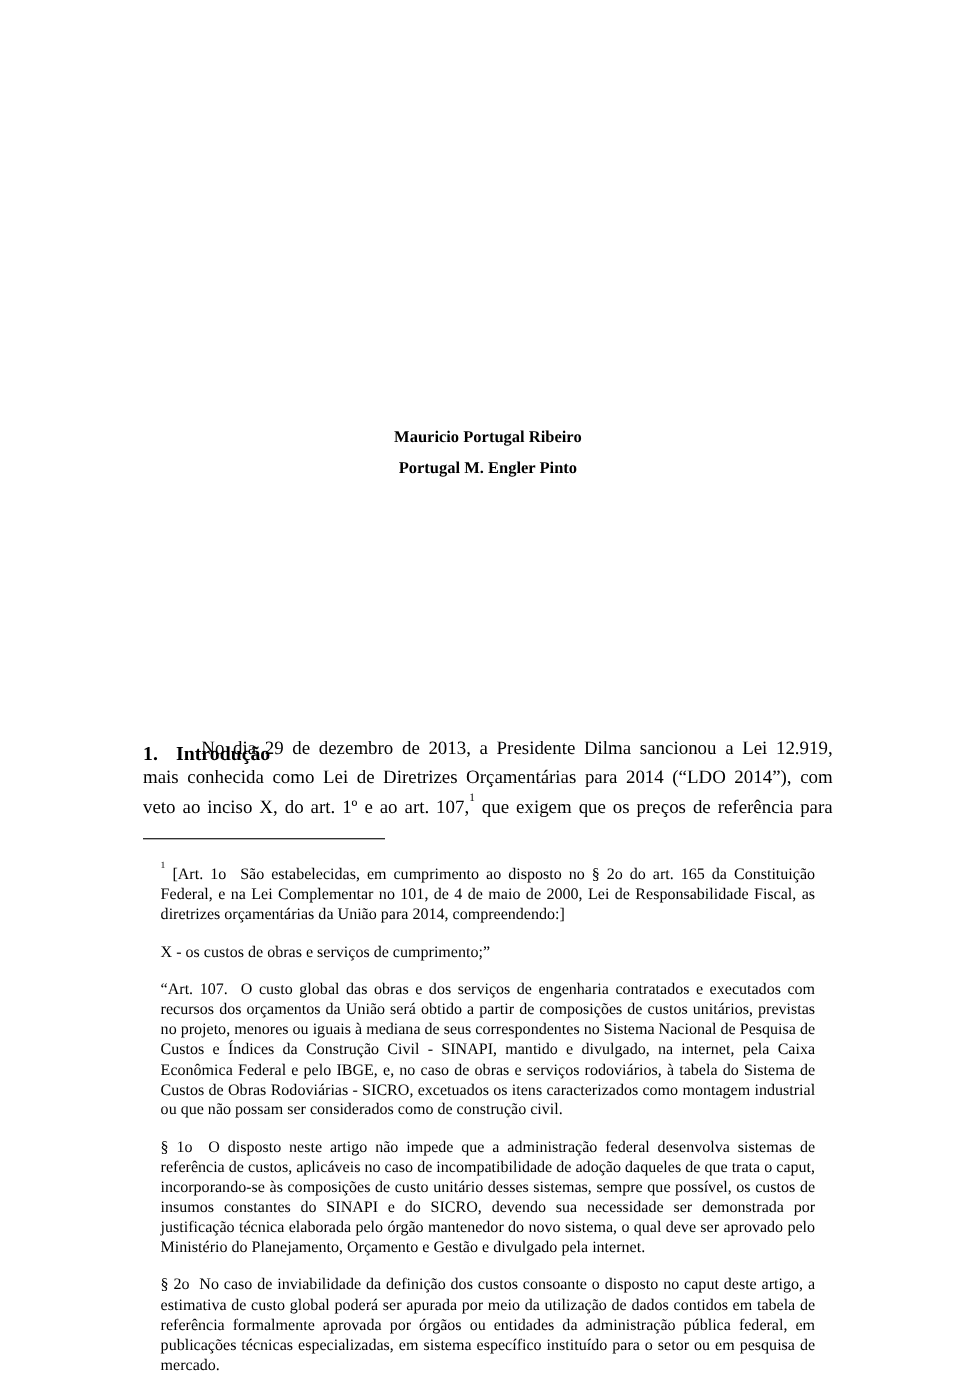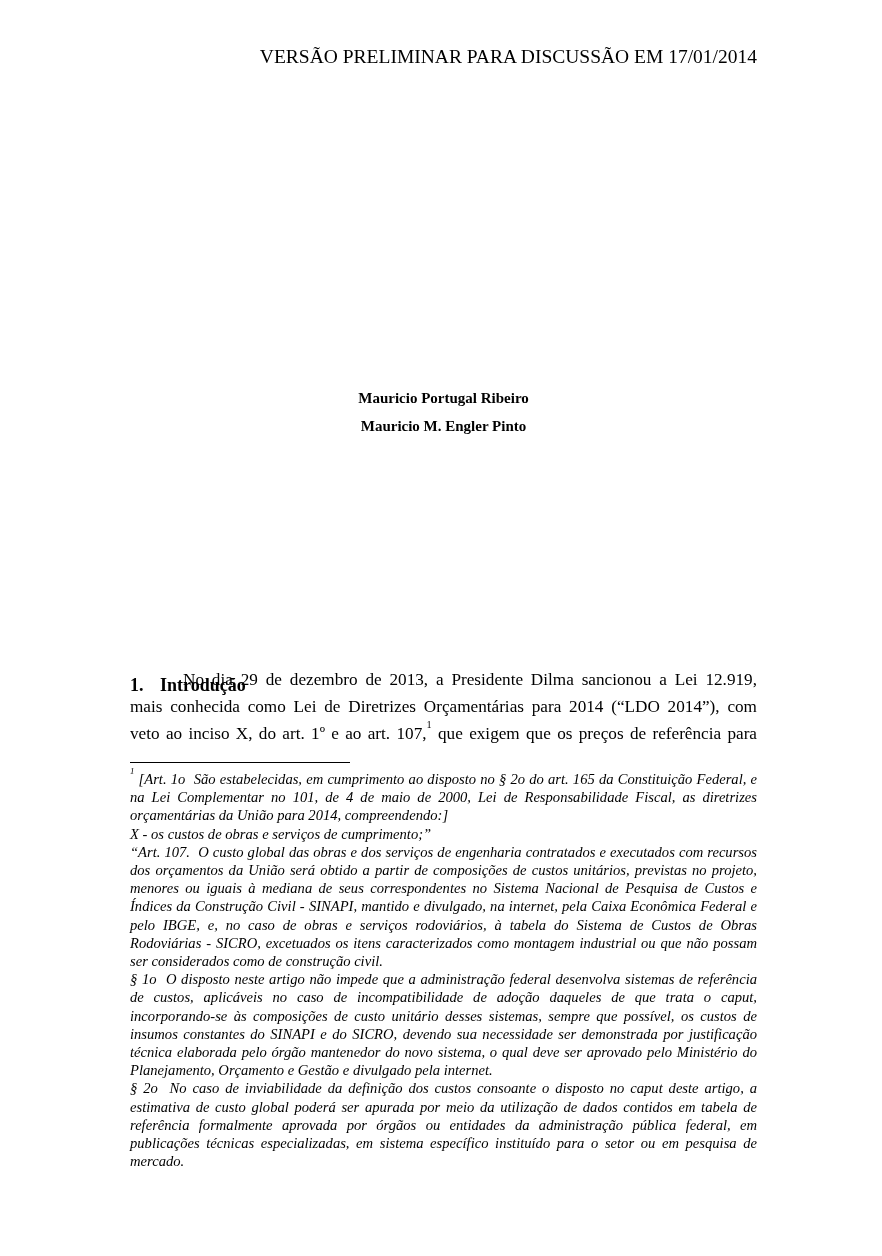--- a/index.html
+++ b/index.html
@@ -96,33 +96,32 @@
   
   .footnote {
     position: absolute;
     top: 770px;
     left: 130px;
     width: 627px;
     font-size: 14.6px;
     line-height: 18.2px;
     text-align: justify;
   }
-  .footnote p { margin: 0; font-style: italic; }
+  .footnote p { margin: 16px; }
 </style>
 </head>
 <body>
 
 <div class="page">
 
-  <div class="header-notice">VERSÃO PRELIMINAR PARA DISCUSSÃO EM 17/01/2014</div>
 
 
   <div class="authors">
     <div>Mauricio Portugal Ribeiro</div>
-    <div>Mauricio M. Engler Pinto</div>
+    <div>Portugal M. Engler Pinto</div>
   </div>
 
   <div class="section-heading">
     <span class="section-number">1.</span><span>Introdução</span>
   </div>
 
   <div class="body-paragraph">
     <div class="body-line first-line fit-line">No dia 29 de dezembro de 2013, a Presidente Dilma sancionou a Lei 12.919,</div>
     <div class="body-line fit-line">mais conhecida como Lei de Diretrizes Orçamentárias para 2014 (“LDO 2014”), com</div>
     <div class="body-line fit-line"><span>veto ao inciso X, do art. 1º e ao art. 107,</span><sup class="ref-sup">1</sup><span> que exigem que os preços de referência para</span></div>

